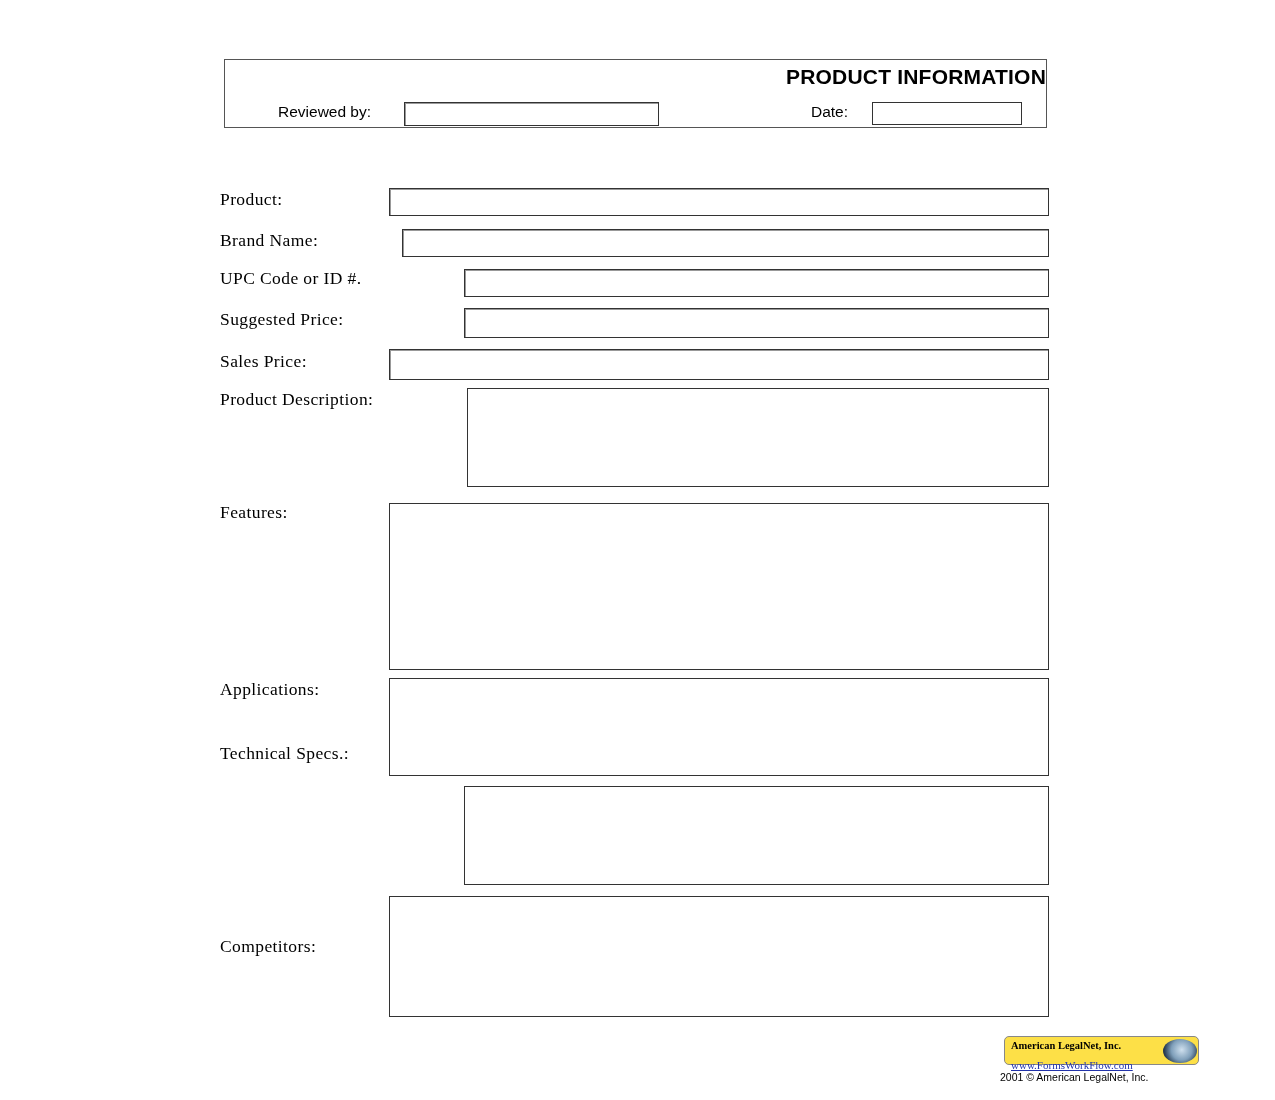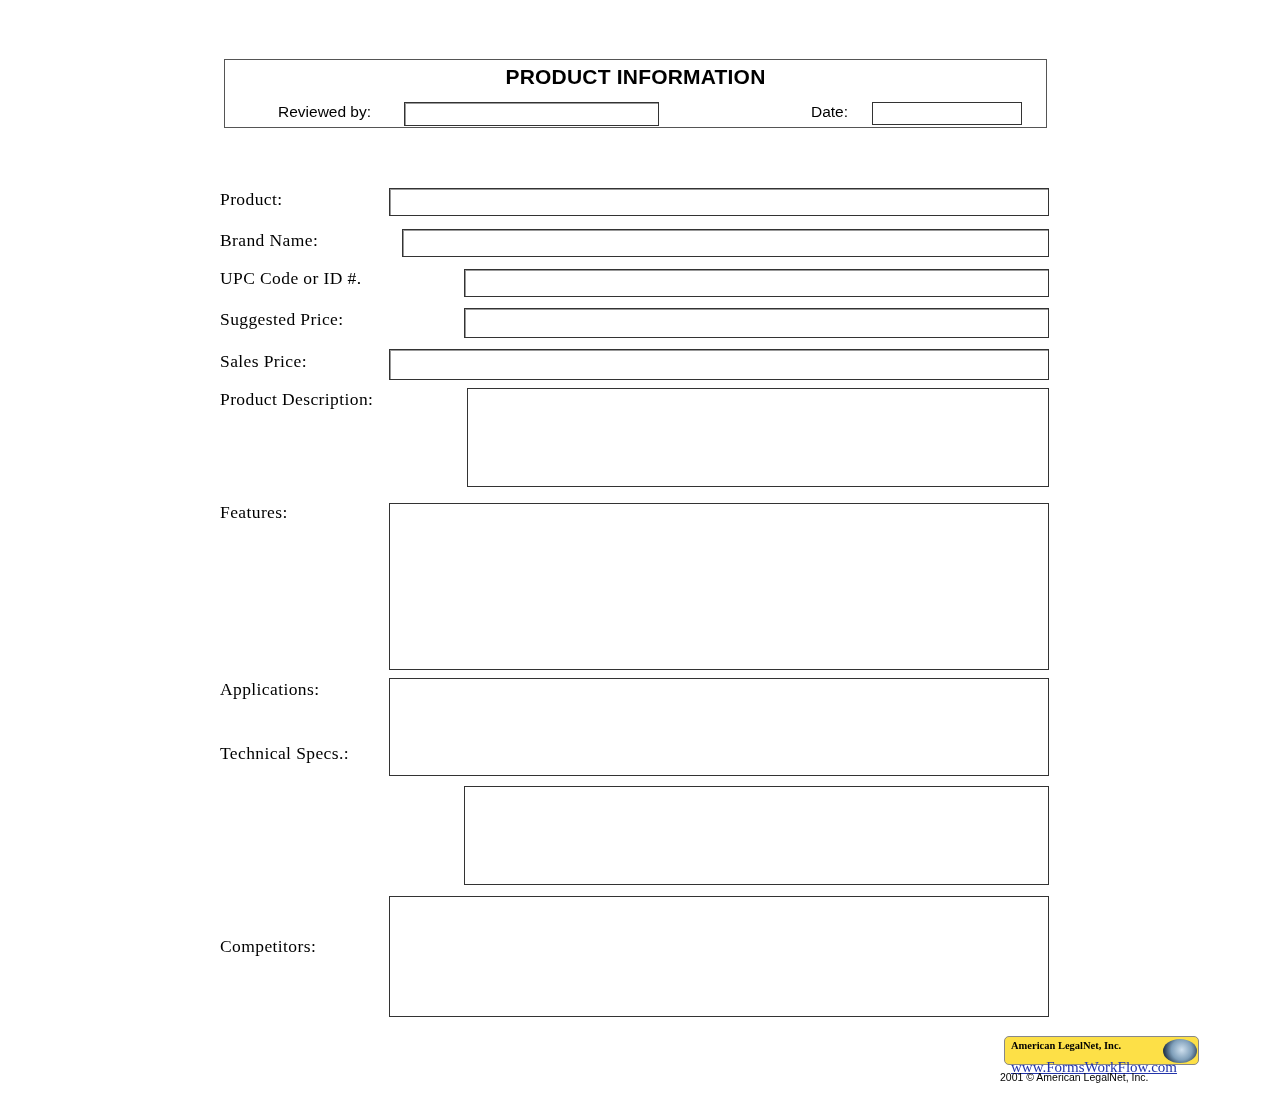--- a/index.html
+++ b/index.html
@@ -1,31 +1,31 @@
 <!DOCTYPE html>
 <html><head>
 <meta charset="utf-8">
 <style>
   html, body { margin: 0; padding: 0; background: #ffffff; }
   body { width: 1275px; height: 1100px; position: relative; overflow: hidden;
          font-family: "Liberation Sans", sans-serif; color: #000; }
   .abs { position: absolute; }
   .header-box { left: 224px; top: 59px; width: 823px; height: 69px;
                 border: 1px solid #555; box-sizing: border-box; }
-  .title { left: 0; right: 0; top: 5px; text-align: center; font-weight: bold;
+  .title { left: 0; right: 0; top: 5px; text-align: right; font-weight: bold;
            font-size: 21px; letter-spacing: 0.2px; }
   .hdr-label { font-size: 15.5px; top: 43px; }
   .field { border: 1px solid #333; box-sizing: border-box; background: #fff; }
   .field.shadow { box-shadow: inset 1px 1px 0 #999; }
   .label { font-size: 17.5px; left: 220px; letter-spacing: 0.4px; white-space: nowrap; font-family: Liberation Serif, serif; }
   .logo { left: 1004px; top: 1036px; width: 195px; height: 29px;
           border: 1px solid #888; border-radius: 5px; box-sizing: border-box; background: #fde047; }
   .logo-name { left: 6px; top: 3px; font-family: "Liberation Serif", serif; font-weight: bold;
                font-size: 10.5px; }
-  .logo-url { left: 6px; top: 14px; font-family: "Liberation Serif", serif; font-size: 15px;
+  .logo-url { left: 6px; top: 14px; font-family: "Liberation Serif", serif; font-size: 11px;
               color: #2233aa; text-decoration: underline; margin-top: 8px; }
   .globe { left: 158px; top: 2px; width: 34px; height: 24px; border-radius: 50%;
            background: radial-gradient(circle at 55% 45%, #cfe0ee 0%, #7f9fba 45%, #2b3f55 75%, #1a1a1a 100%); }
   .copyright { left: 1000px; top: 1071px; font-size: 10.5px; }
 </style>
 </head>
 <body>
 
 <div class="abs header-box">
   <div class="abs title">PRODUCT INFORMATION</div>

